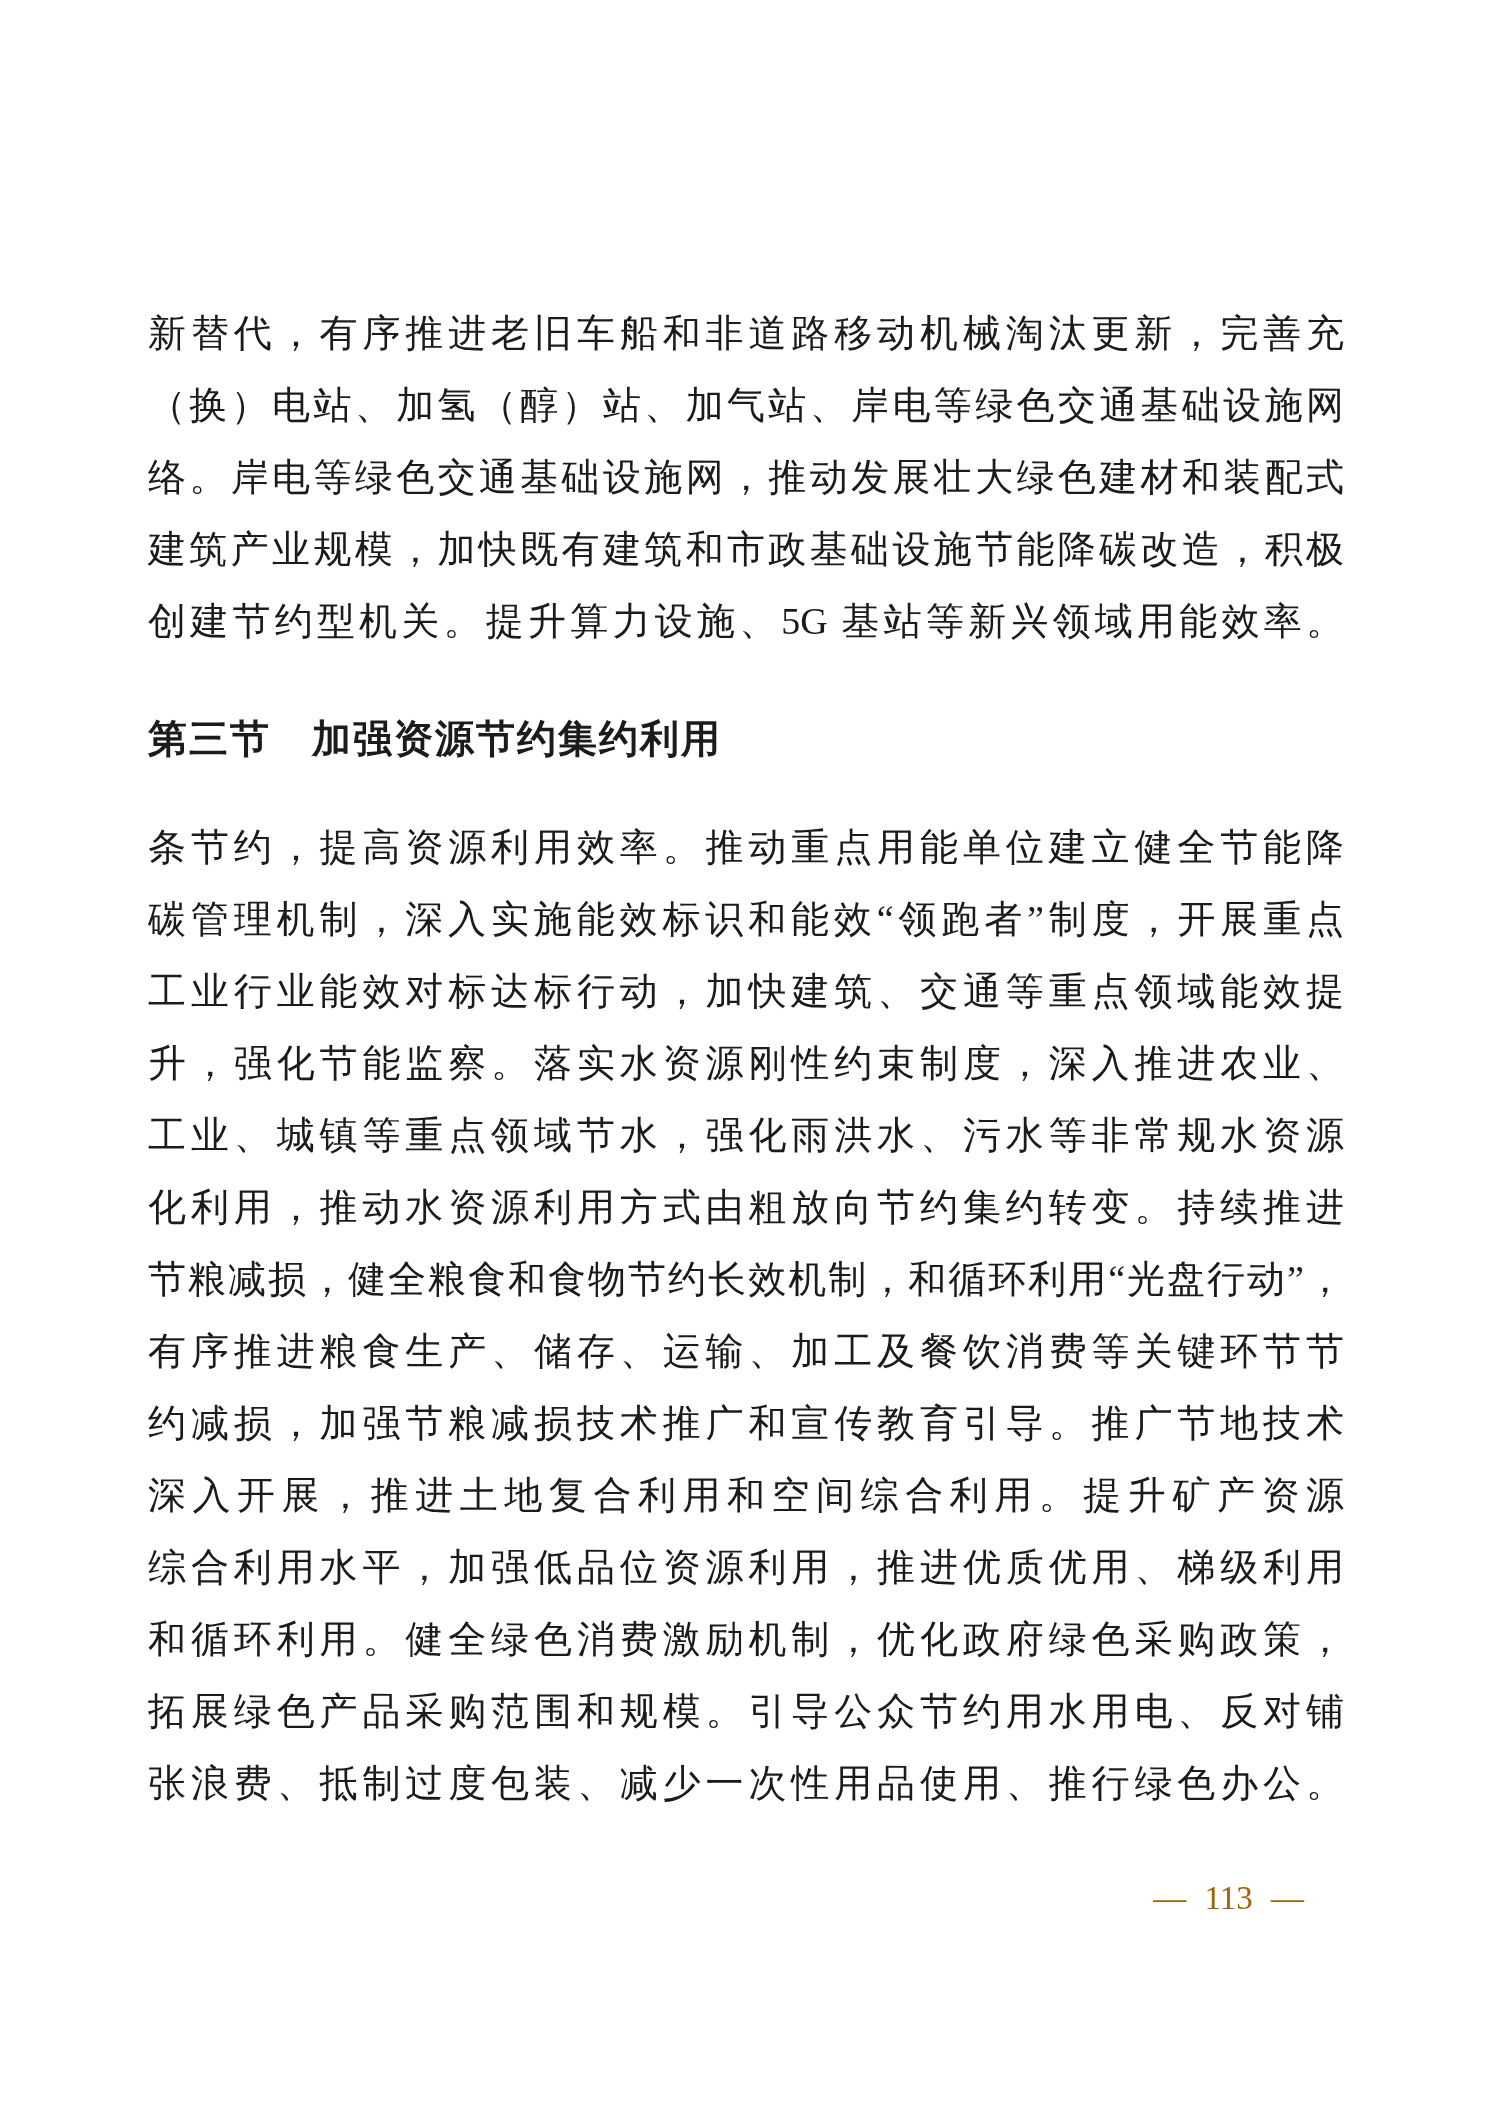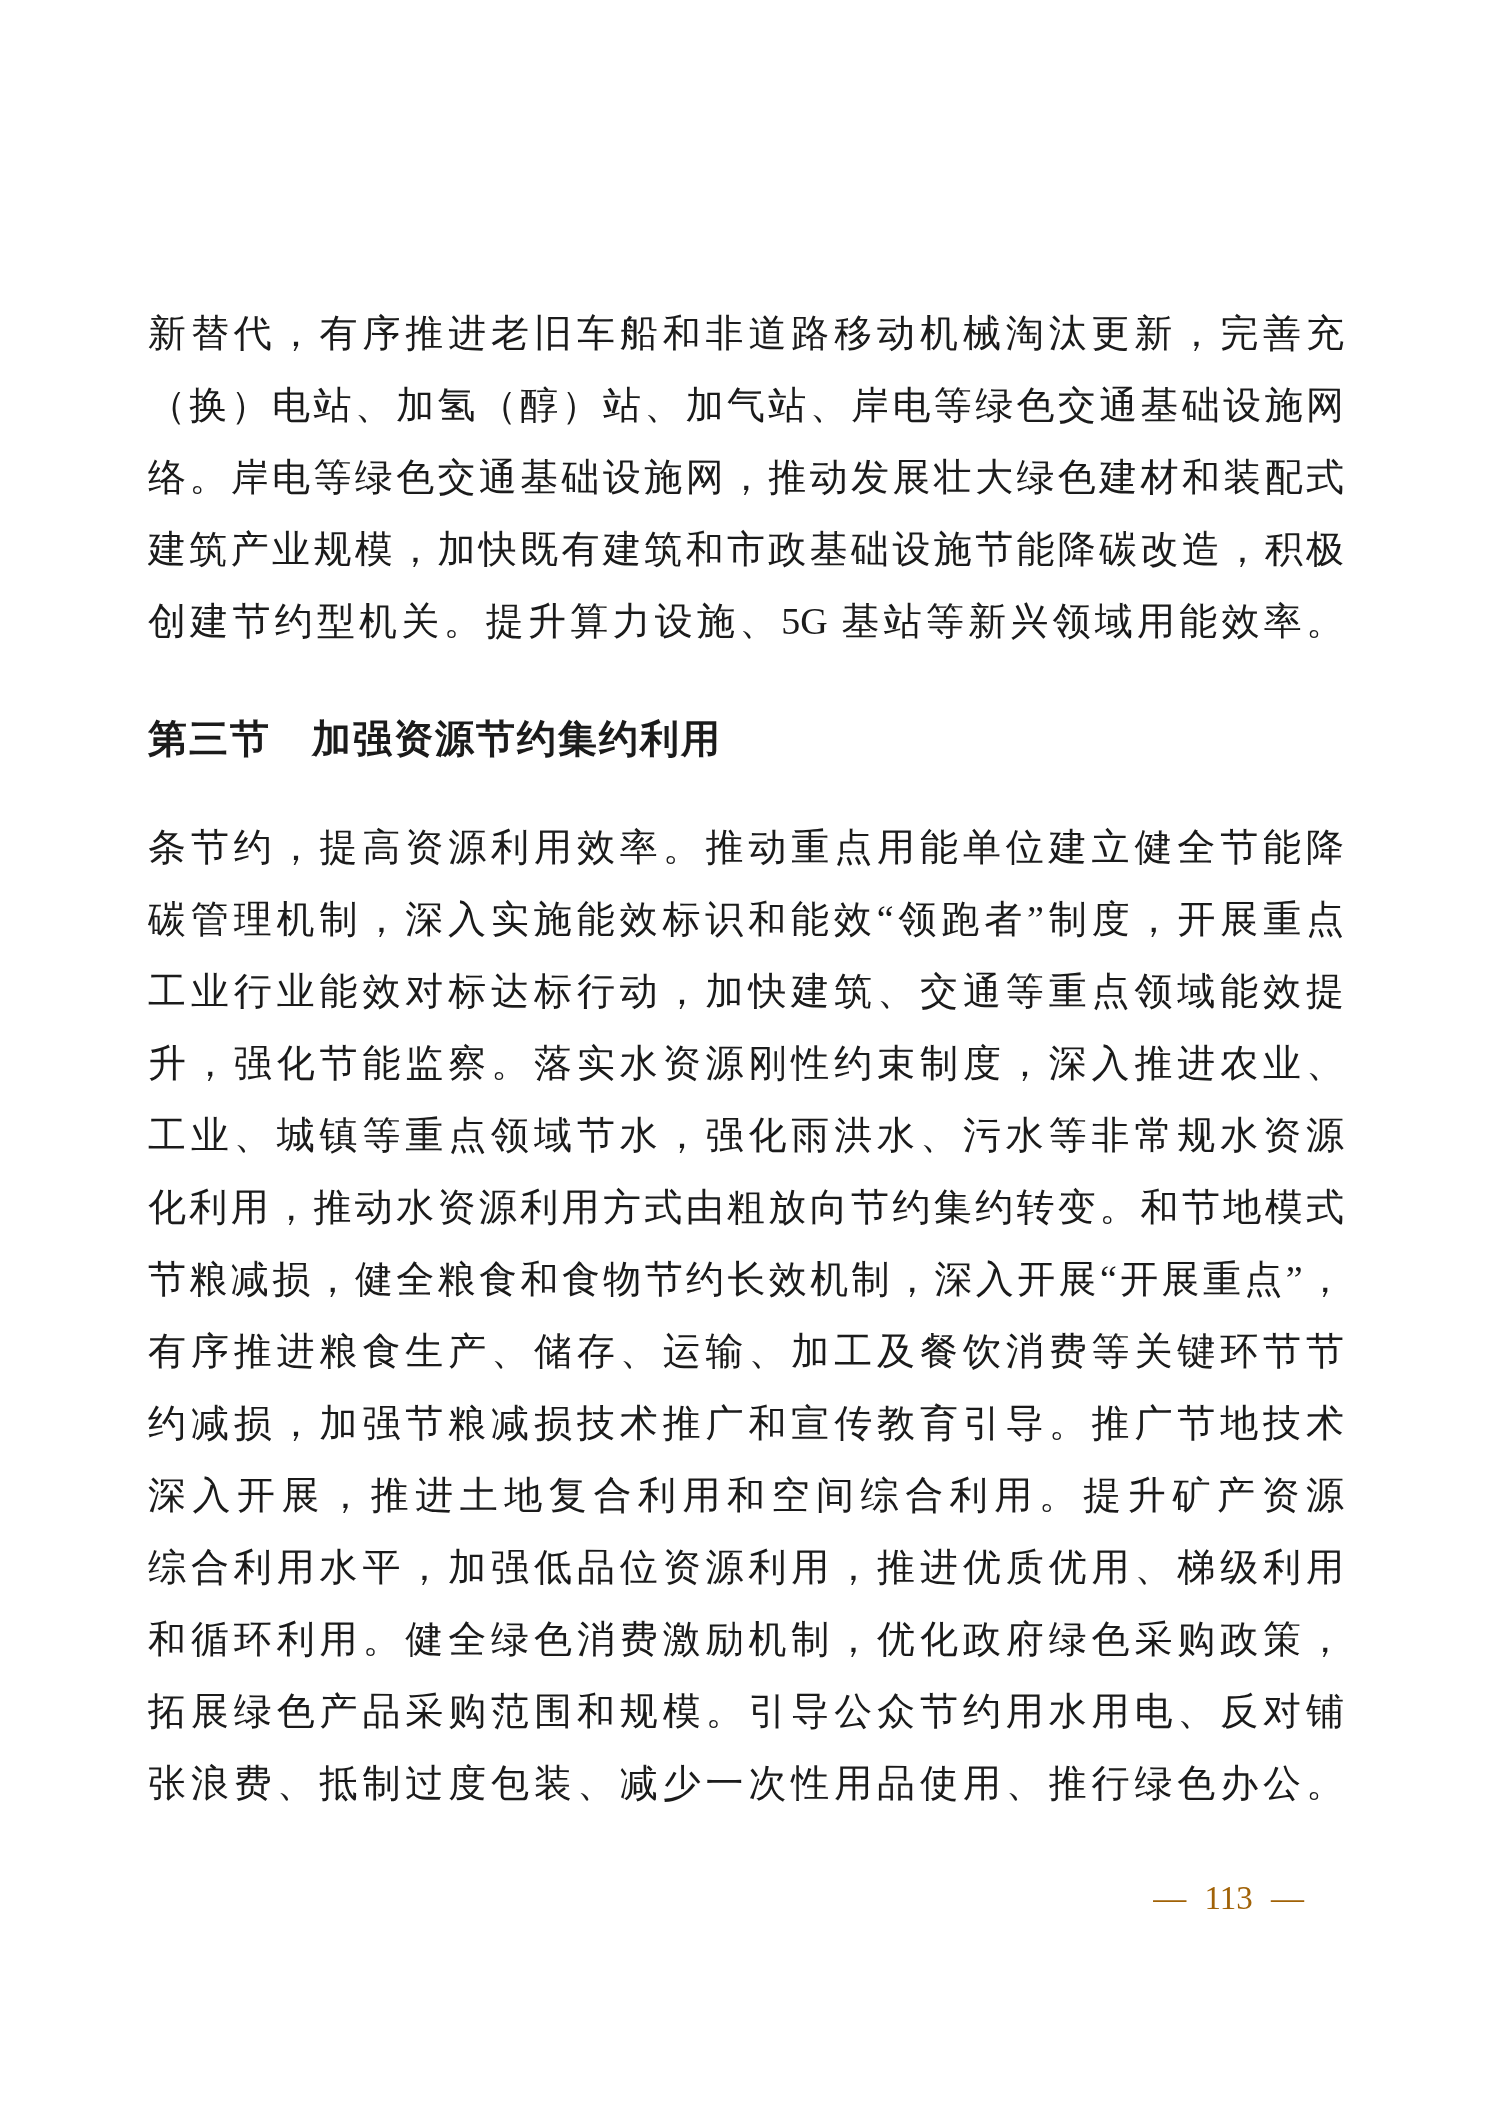--- a/index.html
+++ b/index.html
@@ -73,22 +73,22 @@
   </div>
 
   <div class="section-heading">第三节　加强资源节约集约利用</div>
 
   <div class="para para-body">
     <div class="line">条节约，提高资源利用效率。推动重点用能单位建立健全节能降</div>
     <div class="line">碳管理机制，深入实施能效标识和能效“领跑者”制度，开展重点</div>
     <div class="line">工业行业能效对标达标行动，加快建筑、交通等重点领域能效提</div>
     <div class="line">升，强化节能监察。落实水资源刚性约束制度，深入推进农业、</div>
     <div class="line">工业、城镇等重点领域节水，强化雨洪水、污水等非常规水资源</div>
-    <div class="line">化利用，推动水资源利用方式由粗放向节约集约转变。和节地模式</div>
-    <div class="line">节粮减损，健全粮食和食物节约长效机制，深入开展“开展重点”，</div>
+    <div class="line">化利用，推动水资源利用方式由粗放向节约集约转变。持续推进</div>
+    <div class="line">节粮减损，健全粮食和食物节约长效机制，和循环利用“光盘行动”，</div>
     <div class="line">有序推进粮食生产、储存、运输、加工及餐饮消费等关键环节节</div>
     <div class="line">约减损，加强节粮减损技术推广和宣传教育引导。推广节地技术</div>
     <div class="line">深入开展，推进土地复合利用和空间综合利用。提升矿产资源</div>
     <div class="line">综合利用水平，加强低品位资源利用，推进优质优用、梯级利用</div>
     <div class="line">和循环利用。健全绿色消费激励机制，优化政府绿色采购政策，</div>
     <div class="line">拓展绿色产品采购范围和规模。引导公众节约用水用电、反对铺</div>
     <div class="line">张浪费、抵制过度包装、减少一次性用品使用、推行绿色办公。</div>
   </div>
 
 </div>

